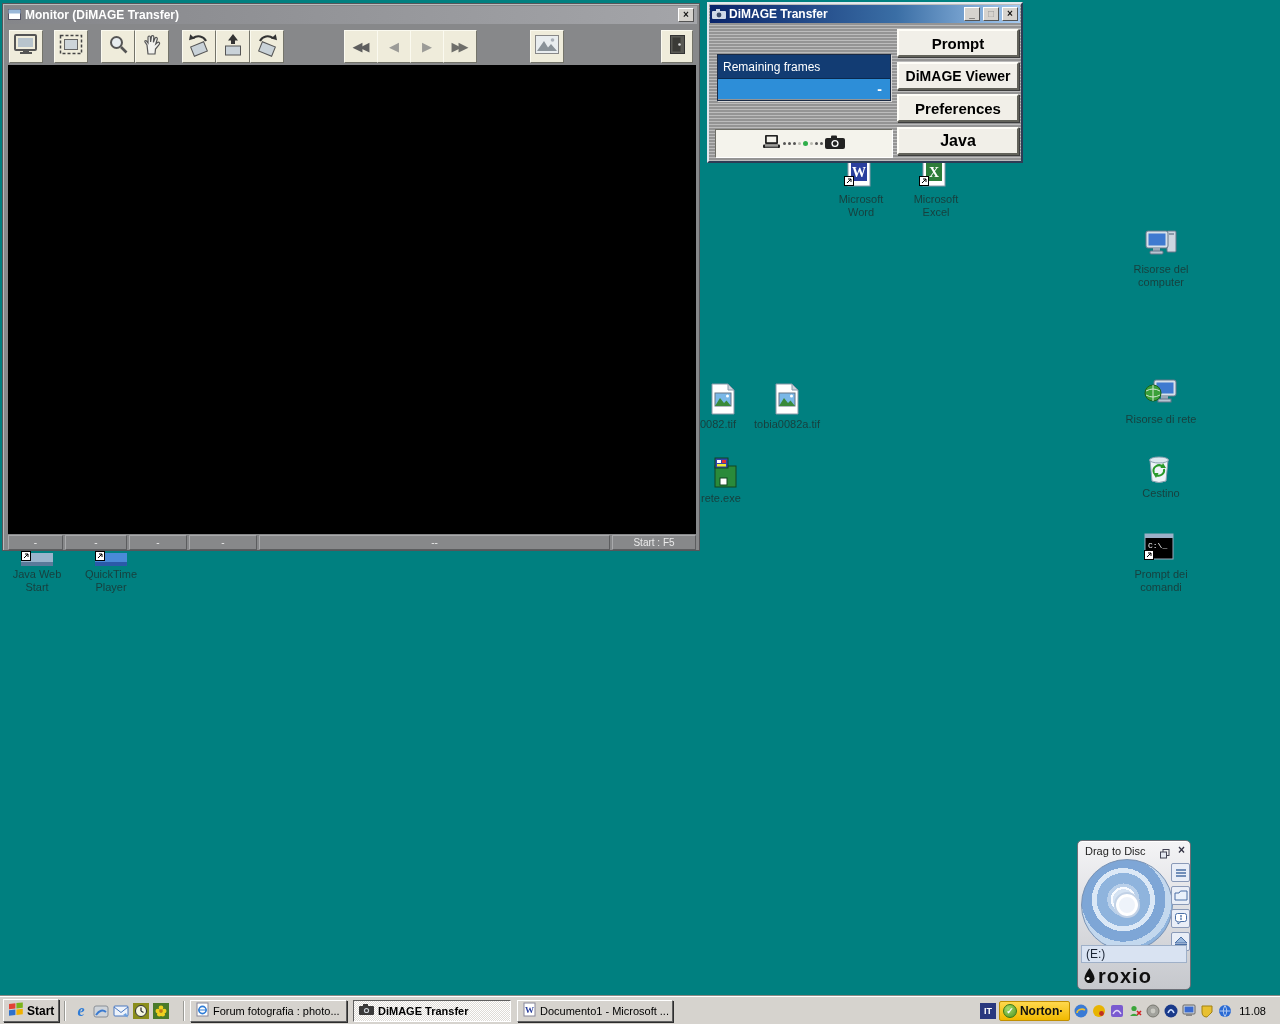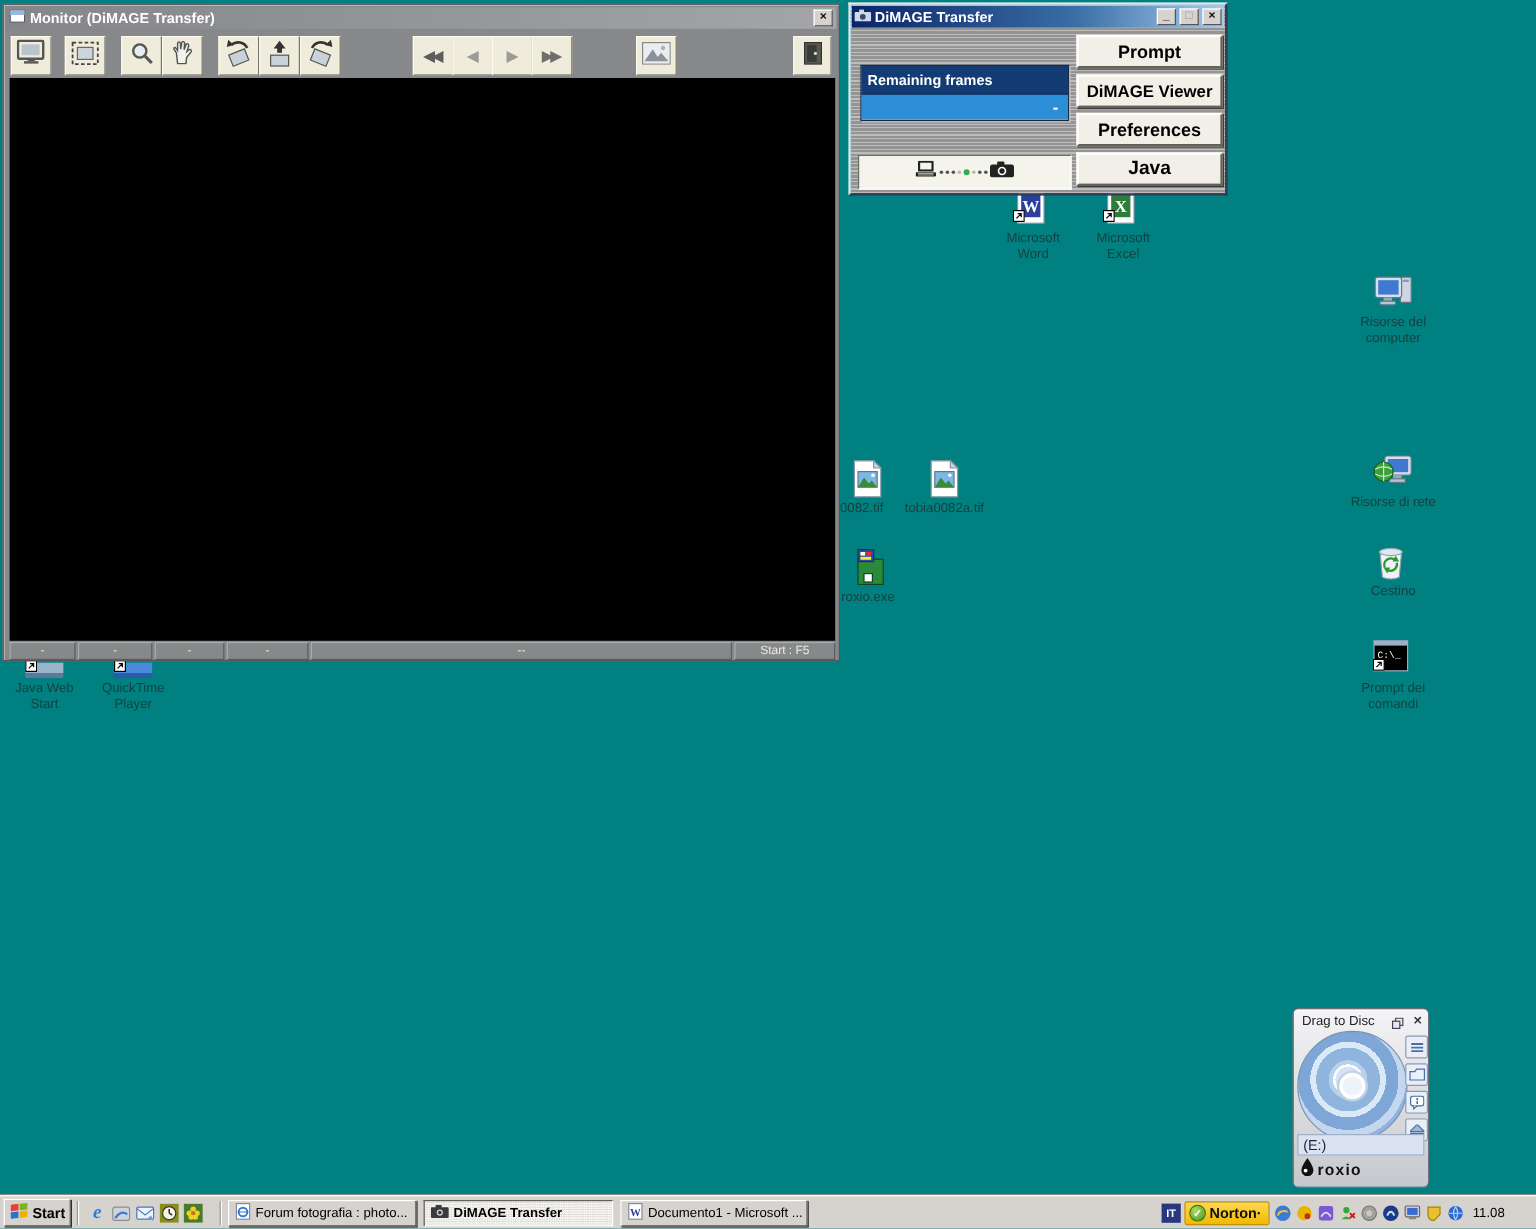--- a/index.html
+++ b/index.html
@@ -32,21 +32,21 @@
        display:flex;align-items:center;justify-content:center}
 
   
   #transfer{left:707px;top:2px;width:316px;height:161px;
             background:repeating-linear-gradient(180deg,#bcbcbc 0 1px,#949494 1px 3px);
             border:2px solid;border-color:#e3e8ee #2e3c55 #2e3c55 #e3e8ee}
   #tr-title{left:1px;top:1px;width:310px;height:18px;padding:0 2px;gap:3px;
             background:linear-gradient(90deg,#0a246a,#3a6ea5 60%,#a6caf0);display:flex;align-items:center}
   #tr-title .ttl{color:#fff;font-weight:bold;font-size:12px;flex:1}
   #frames{left:8px;top:50px;width:174px;height:47px;border:1px solid #1a2a44;box-shadow:1px 1px 0 #d8d8d8}
-  #frames .hd{height:24px;background:#123c73;color:#fff;font-weight:bold;font-size:12px;line-height:24px;padding-left:5px;border-bottom:1px solid #0a2a50}
+  #frames .hd{height:24px;background:#123c73;color:#fff;font-weight:normal;font-size:12px;line-height:24px;padding-left:5px;border-bottom:1px solid #0a2a50}
   #frames .val{height:20px;background:#2d8ed8;color:#fff;font-weight:bold;font-size:14px;text-align:right;padding-right:8px;line-height:20px}
   #connpanel{left:6px;top:125px;width:178px;height:29px;background:#f4f3ec;
              border:1px solid;border-color:#6e6e66 #ffffff #ffffff #6e6e66;gap:2px;justify-content:center}
   .dot{width:3px;height:3px;border-radius:50%;background:#555}
   .dot.green{background:#2fae4a;width:5px;height:5px}
   .dot.faint{background:#b9b9b0}
   .xbtn{position:absolute;left:188px;width:122px;height:28px;background:#f1efe8;color:#000;
         border:2px solid;border-color:#fffef8 #62625a #62625a #fffef8;box-shadow:1px 1px 0 #3e3e3e;
         font-weight:bold;font-size:15px;display:flex;align-items:center;justify-content:center}
 
@@ -55,37 +55,37 @@
        background:linear-gradient(180deg,#f4f4f6,#c6c8cd);border:1px solid #6d7078;box-shadow:inset 0 1px 0 #fff}
   #dtd .ttl{position:absolute;left:7px;top:4px;font-size:11px;color:#222}
   #cd{position:absolute;left:3px;top:18px;width:92px;height:92px;border-radius:50%;border:1px solid #7a93b4;
       background:radial-gradient(circle at 46% 44%, #ffffff 0 9%, #d5e3f3 9% 15%, #f8fbff 15% 18%, #b9d0ea 18% 23%, #8fb4dd 23% 38%, #dbe8f6 38% 45%, #7ea6d6 45% 60%, #c3d8ee 60% 69%, #8fb4dd 69% 84%, #e9f1fb 84% 100%)}
   #cdhole{position:absolute;left:36px;top:51px;width:26px;height:26px;border-radius:50%;
           background:#eef3fa;border:2px solid #c2d2e6;box-shadow:inset 0 0 0 3px #fff}
   .dtdbtn{position:absolute;left:93px;width:19px;height:19px;background:#e9eef7;
           border:1px solid #8a9ab8;border-radius:2px;display:flex;align-items:center;justify-content:center}
   #drivestrip{position:absolute;left:3px;top:104px;width:106px;height:18px;background:#d9e3f2;
               border:1px solid #9fb0c8;font-size:12px;color:#1a2434;line-height:16px;padding-left:4px}
-  #roxio{position:absolute;left:6px;top:124px;display:flex;align-items:center;gap:3px;
-         font-weight:bold;font-size:13px;color:#101010;letter-spacing:1px}
+  #roxio{position:absolute;left:6px;top:124px;display:flex;align-items:flex-end;gap:3px;
+         font-weight:bold;font-size:20px;color:#101010;letter-spacing:1px}
 
   
   #taskbar{left:0;top:996px;width:1280px;height:28px;background:#d6d3ce;border-top:1px solid #fff;
            box-shadow:0 -1px 0 #8a8a85;display:flex;align-items:center}
   .raised{background:#d6d3ce;border:1px solid;border-color:#fff #5f5f5f #5f5f5f #fff;box-shadow:1px 1px 0 #2e2e2e}
   #startbtn{width:56px;height:23px;margin-left:3px;display:flex;align-items:center;gap:3px;padding:0 4px;
             font-weight:bold;font-size:12px;color:#000}
   .vsep{width:2px;height:20px;border-left:1px solid #9a9a95;border-right:1px solid #fff;margin:0 5px}
   .ql{width:20px;height:20px;display:flex;align-items:center;justify-content:center}
   .task{height:22px;display:flex;align-items:center;gap:4px;padding:0 5px;font-size:11px;color:#000;
         background:#d6d3ce;border:1px solid;border-color:#fff #5f5f5f #5f5f5f #fff;box-shadow:1px 1px 0 #2e2e2e;
         white-space:nowrap;overflow:hidden}
   .task.active{border-color:#5f5f5f #fff #fff #5f5f5f;box-shadow:none;font-weight:bold;
         background-image:conic-gradient(#fff 25%,#dedbd6 0 50%,#fff 0 75%,#dedbd6 0);background-size:2px 2px}
-  #tray{margin-left:auto;display:flex;align-items:center;gap:3px;padding-right:20px;height:24px}
+  #tray{margin-left:auto;display:flex;align-items:center;gap:3px;padding-right:8px;height:24px}
   .trayic{width:15px;height:15px;display:flex;align-items:center;justify-content:center}
   #langbadge{width:16px;height:16px;background:#29387e;color:#fff;font-weight:bold;font-size:9px;
              display:flex;align-items:center;justify-content:center}
   #norton{height:20px;display:flex;align-items:center;gap:3px;padding:0 6px 0 3px;
           background:linear-gradient(180deg,#ffd84d,#f1b900);border:1px solid #c28f00;border-radius:2px;
           font-weight:bold;font-size:12px;color:#101010}
   #nortoncheck{width:14px;height:14px;border-radius:50%;background:radial-gradient(circle at 35% 30%,#a8dd6a,#4f9422);
                color:#fff;font-size:9px;font-weight:bold;display:flex;align-items:center;justify-content:center;border:1px solid #3a7a18}
   #clock{font-size:11px;color:#000;margin:0 6px 0 4px}
 </style>
@@ -217,21 +217,21 @@
     <span class="iconbox" style="width:24px;height:32px">
       <svg width="24" height="32">
           <rect x="1" y="9" width="21" height="21" fill="#2a8a3a" stroke="#114422"></rect>
           <rect x="1" y="1" width="13" height="10" fill="#3344aa" stroke="#114422"></rect>
           <rect x="3" y="3" width="4" height="3" fill="#fff"></rect>
           <rect x="8" y="3" width="4" height="3" fill="#dd3333"></rect>
           <rect x="3" y="7" width="9" height="2.5" fill="#eeee33"></rect>
           <rect x="6" y="21" width="7" height="7" fill="#fff" stroke="#114422"></rect>
         </svg>
     </span>
-    <span class="dlabel nowrap" style="text-align:left;align-self:flex-start">roxio.exe</span>
+    <span class="dlabel nowrap" style="text-align:left;align-self:flex-start">rete.exe</span>
   </div>
 
   <div class="dicon" style="left:0px;top:552px;width:74px">
     <span style="position:relative;width:32px;height:13px">
       <svg width="32" height="13">
           <rect x="0" y="0" width="32" height="9" fill="#9ab4cc"></rect>
           <rect x="0" y="9" width="32" height="4" fill="#5a7a9a"></rect>
         </svg>
       <span class="shortcut"><svg width="10" height="10">
             <rect x="0.5" y="0.5" width="9" height="9" fill="#fff" stroke="#000"></rect>

